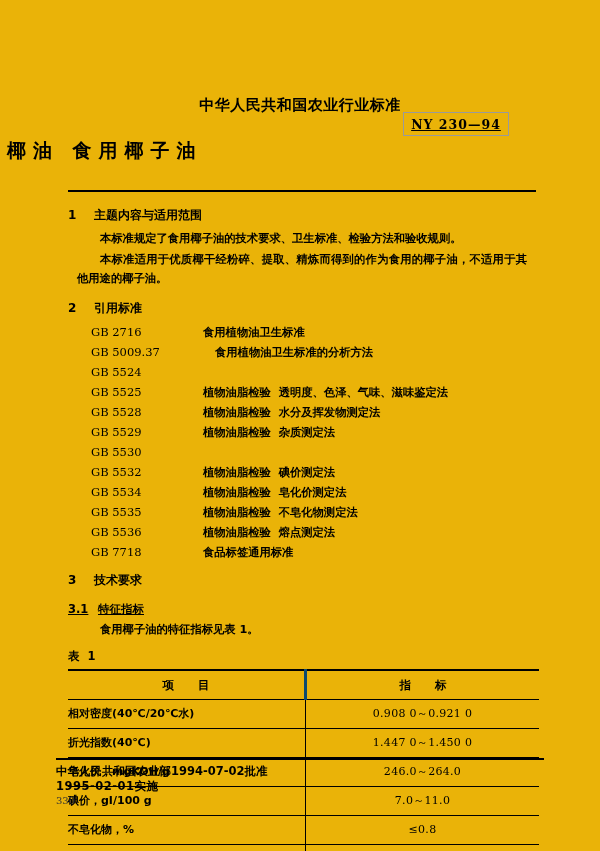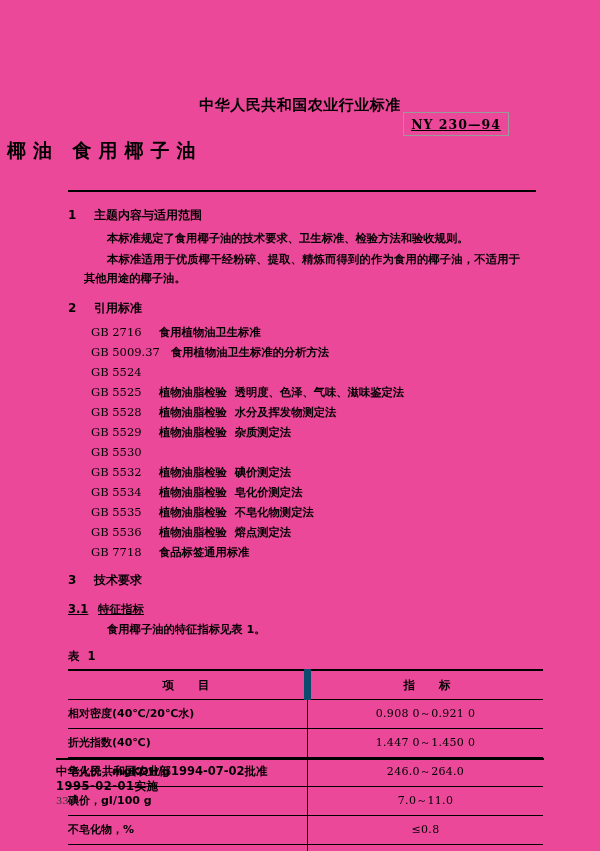--- a/index.html
+++ b/index.html
@@ -14,21 +14,21 @@
     font-family: "DejaVu Sans", "Liberation Sans", sans-serif;
     color: #000000;
     overflow: hidden;
   }
 
   .page {
     position: absolute;
     inset: 0;
     width: 600px;
     height: 851px;
-    background: #ec4899;
+    background: #eab308;
   }
 
   
   .org-line {
     position: absolute;
     left: 0;
     top: 96px;
     width: 600px;
     text-align: center;
     font-size: 15px;
@@ -87,37 +87,38 @@
     display: flex;
   }
   .sec-head .num {
     width: 26px;
     flex: none;
   }
   .sec-head:first-child { margin-top: 0; }
 
   .para {
     text-indent: 23px;
-    margin: 2px 16px;
+    margin: 2px 9px;
     text-align: justify;
     font-weight: bold;
     font-size: 11.3px;
     line-height: 1.66;
   }
 
   .ref-list {
     margin: 6px 0 0 0;
     padding: 0;
     list-style: none;
   }
   .ref-list li {
     display: flex;
     margin: 0 0 2.5px 0;
     padding-left: 23px;
     line-height: 1.52;
+    gap: 44px;
   }
   .ref-code {
     font-family: "DejaVu Serif", "Liberation Serif", serif;
     font-size: 11.5px;
     white-space: nowrap;
     min-width: 68px;
     flex: none;
   }
   .ref-code.wide { min-width: 80px; }
   .ref-title {
@@ -177,21 +178,21 @@
     padding-left: 12px;
     font-weight: bold;
     font-size: 11px;
   }
   td.col-val {
     text-align: center;
     font-family: "DejaVu Serif", "Liberation Serif", serif;
     font-size: 11px;
     letter-spacing: 0.3px;
   }
-  th.col-val { border-left: 7px solid #0c4a6e; }
+  th.col-val { border-left: 3px solid #0c4a6e; }
 
   
   .foot-rule {
     position: absolute;
     left: 56px;
     top: 758px;
     width: 488px;
     height: 2px;
     background: #000;
   }

